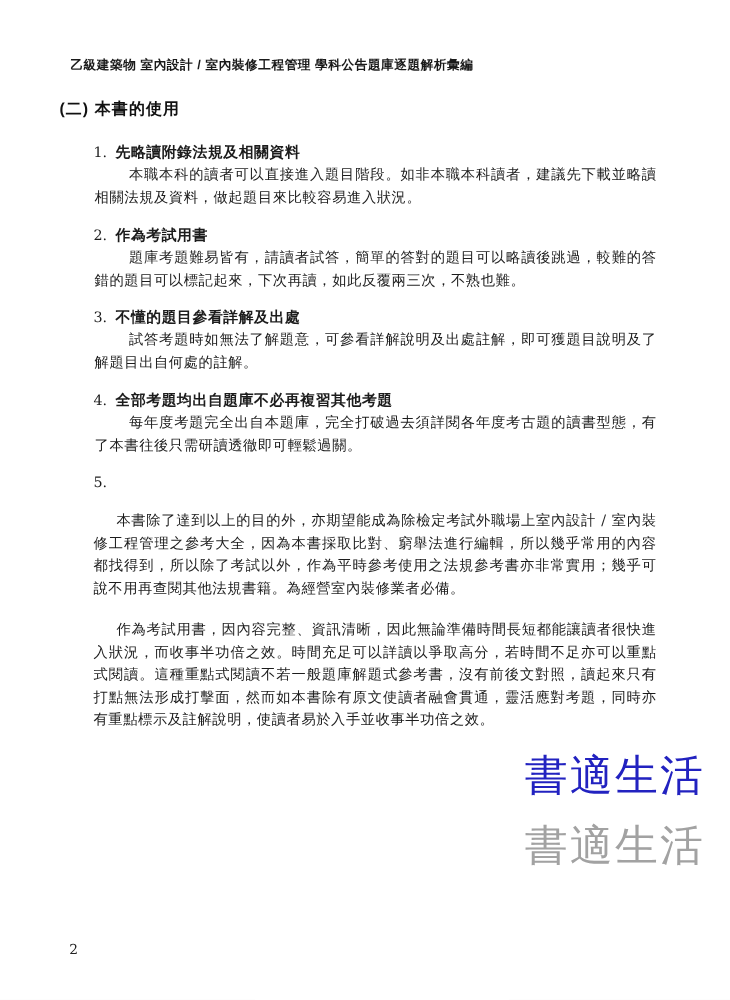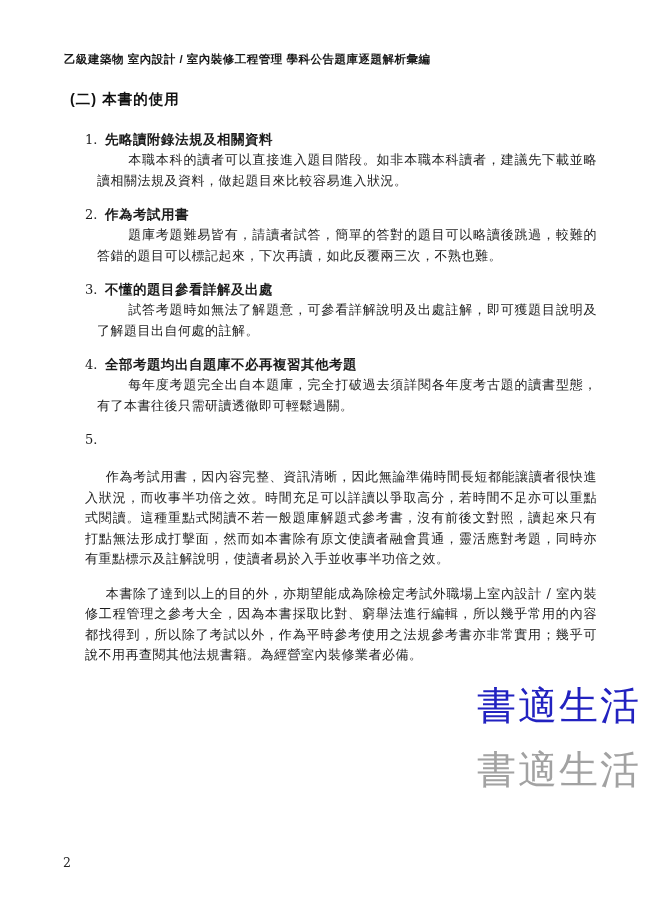--- a/index.html
+++ b/index.html
@@ -19,21 +19,21 @@
     top: 52px;
     width: 540px;
     font-family: "Liberation Sans", sans-serif;
     font-weight: bold;
     font-size: 11.5px;
     letter-spacing: 0.5px;
     color: #1a1a1a;
   }
   .section-title {
     position: absolute;
-    left: 70px;
+    left: 54px;
     top: 90px;
     font-family: "Liberation Sans", sans-serif;
     font-weight: bold;
     font-size: 14.5px;
     letter-spacing: 1px;
     color: #111;
   }
   .content {
     position: absolute;
     left: 85px;
@@ -51,21 +51,21 @@
     font-size: 13.5px;
     line-height: 21px;
   }
   .item-num {
     flex: 0 0 20px;
     font-weight: normal;
     font-size: 13px;
   }
   .item-title { letter-spacing: 0.5px; }
   .item-body {
-    margin: 0 0 0 12px;
+    margin: 0 0 0 1px;
     text-indent: 2.4em;
     letter-spacing: 0.5px;
   }
   .para {
     margin: 14px 0 0 0;
     text-indent: 1.6em;
     letter-spacing: 0.5px;
   }
   .para-first { margin-top: 17px; }
   .watermark {
@@ -132,22 +132,22 @@
       </div>
       <p class="item-body">每年度考題完全出自本題庫，完全打破過去須詳閱各年度考古題的讀書型態，有了本書往後只需研讀透徹即可輕鬆過關。</p>
     </div>
 
     <div class="item">
       <div class="item-head">
         <span class="item-num">5.</span>
       </div>
     </div>
 
+    <p class="para">本書除了達到以上的目的外，亦期望能成為除檢定考試外職場上室內設計 / 室內裝修工程管理之參考大全，因為本書採取比對、窮舉法進行編輯，所以幾乎常用的內容都找得到，所以除了考試以外，作為平時參考使用之法規參考書亦非常實用；幾乎可說不用再查閱其他法規書籍。為經營室內裝修業者必備。</p>
     <p class="para para-first">作為考試用書，因內容完整、資訊清晰，因此無論準備時間長短都能讓讀者很快進入狀況，而收事半功倍之效。時間充足可以詳讀以爭取高分，若時間不足亦可以重點式閱讀。這種重點式閱讀不若一般題庫解題式參考書，沒有前後文對照，讀起來只有打點無法形成打擊面，然而如本書除有原文使讀者融會貫通，靈活應對考題，同時亦有重點標示及註解說明，使讀者易於入手並收事半功倍之效。</p>
-    <p class="para">本書除了達到以上的目的外，亦期望能成為除檢定考試外職場上室內設計 / 室內裝修工程管理之參考大全，因為本書採取比對、窮舉法進行編輯，所以幾乎常用的內容都找得到，所以除了考試以外，作為平時參考使用之法規參考書亦非常實用；幾乎可說不用再查閱其他法規書籍。為經營室內裝修業者必備。</p>
 
   </div>
 
   <div class="watermark watermark-blue" style="color: rgb(34, 34, 192);">書適生活</div>
   <div class="watermark watermark-gray" style="color: rgb(162, 162, 162);">書適生活</div>
 
   <div class="page-number">2</div>
 
 </div>
 

